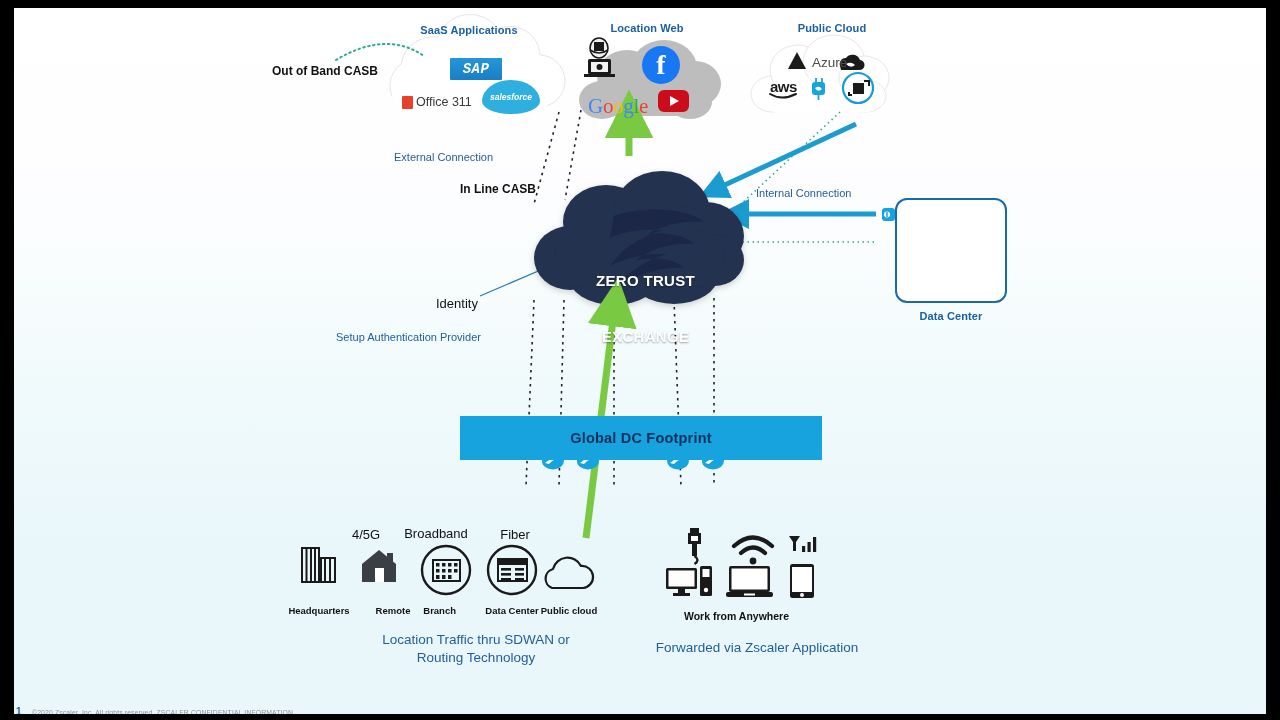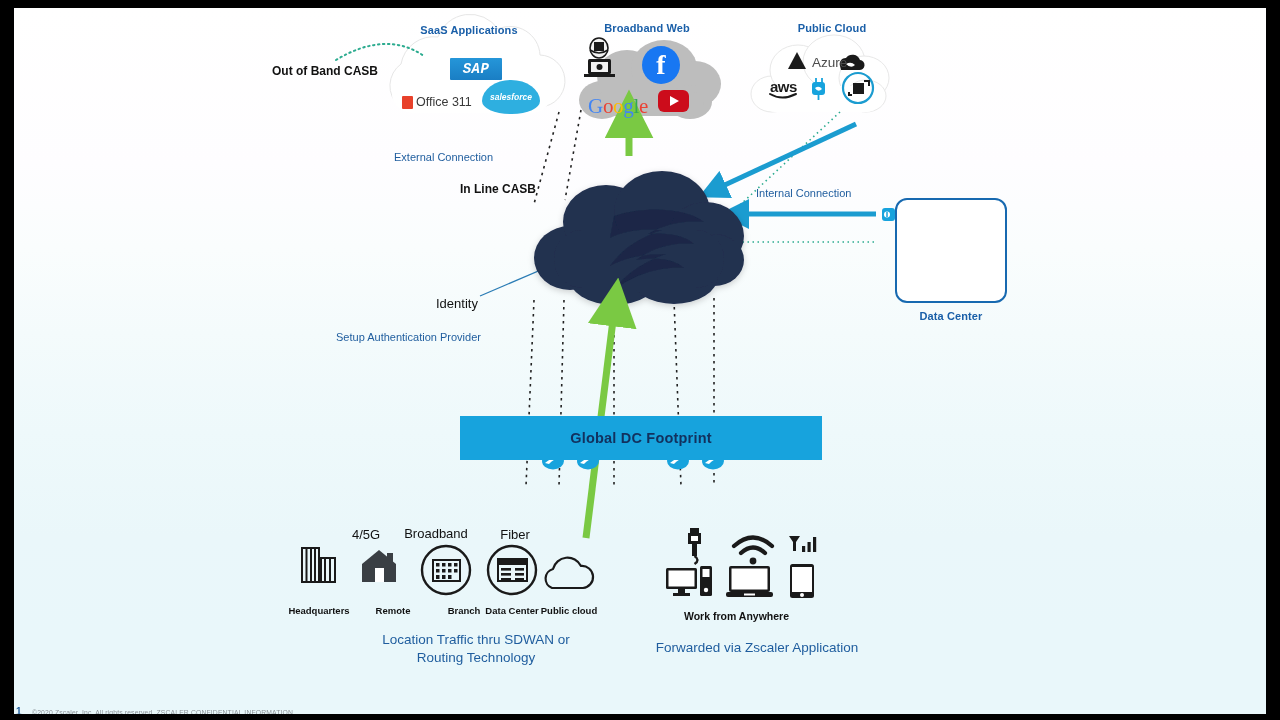--- a/index.html
+++ b/index.html
@@ -412,39 +412,43 @@
 
       <g transform="translate(776,556)">
         <rect x="0" y="0" width="24" height="34" rx="2.5" fill="#1a1a1a"></rect>
         <rect x="2" y="3" width="20" height="25" fill="#ffffff"></rect>
         <circle cx="12" cy="31" r="2" fill="#ffffff"></circle>
       </g>
 
     </svg>
 
     <div class="txt hdr-blue" style="left:390px; top:16px; width:130px; text-align:center;">SaaS Applications</div>
-    <div class="txt hdr-blue" style="left:578px; top:14px; width:110px; text-align:center;">Broadband Web</div>
+    <div class="txt hdr-blue" style="left:578px; top:14px; width:110px; text-align:center;">Location Web</div>
     <div class="txt hdr-blue" style="left:758px; top:14px; width:120px; text-align:center;">Public Cloud</div>
 
     <div class="logo sap-logo" style="left:436px; top:50px; width:52px; height:22px;">SAP</div>
     <div class="logo o365" style="left:388px; top:87px;">
       <span class="sq"></span>
       <span class="nm">Office 311</span>
     </div>
     <div class="logo sf-logo" style="left:468px; top:72px; width:58px; height:34px;">salesforce</div>
 
     <div class="logo fb-logo" style="left:628px; top:38px; width:38px; height:38px;">f</div>
     <div class="logo google-logo" style="left:574px; top:74px;margin-top:12px;"><span class="b">G</span><span class="r">o</span><span class="y">o</span><span class="b">g</span><span class="g">l</span><span class="r">e</span></div>
     <div class="logo yt-logo" style="left:644px; top:82px; width:31px; height:22px;">
         <span class="tri"></span>
       </div>
 
     <div class="logo azure-txt" style="left:798px; top:47px;">Azure</div>
     <div class="logo aws-txt" style="left:756px; top:70px;">aws</div>
 
+    <div class="txt ztx-text" style="left:554px; top:226px; width:155px;">
+      <div>ZERO TRUST</div>
+      <div>EXCHANGE</div>
+    </div>
 
     <div class="txt label-dark" style="left:258px; top:56px;">Out of Band CASB</div>
     <div class="txt label-blue" style="left:380px; top:143px;">External Connection</div>
     <div class="txt label-dark" style="left:446px; top:174px;">In Line CASB</div>
     <div class="txt label-dark-reg" style="left:422px; top:288px;">Identity</div>
     <div class="txt label-blue" style="left:322px; top:323px;">Setup Authentication Provider</div>
     <div class="txt label-blue" style="left:742px; top:179px;">Internal Connection</div>
 
     <div class="dcbox" style="left:881px; top:190px; width:112px; height:105px;"></div>
     <div class="txt hdr-blue" style="left:881px; top:302px; width:112px; text-align:center;">Data Center</div>
@@ -452,21 +456,21 @@
     <div class="dc-bar" style="left:446px; top:408px; width:362px; height:44px;">
       <span>Global DC Footprint</span>
     </div>
 
     <div class="txt label-dark-reg" style="left:330px; top:519px; width:44px; text-align:center;">4/5G</div>
     <div class="txt label-dark-reg" style="left:382px; top:518px; width:80px; text-align:center;">Broadband</div>
     <div class="txt label-dark-reg" style="left:477px; top:519px; width:48px; text-align:center;">Fiber</div>
 
     <div class="txt icon-cap" style="left:270px; top:597px; width:70px;">Headquarters</div>
     <div class="txt icon-cap" style="left:354px; top:597px; width:50px;">Remote</div>
-    <div class="txt icon-cap" style="left:421px; top:597px; width:58px;">Branch</div>
+    <div class="txt icon-cap" style="left:384px; top:597px; width:58px;text-align:right;">Branch</div>
     <div class="txt icon-cap" style="left:462px; top:597px; width:72px;">Data Center</div>
     <div class="txt icon-cap" style="left:516px; top:597px; width:78px;">Public cloud</div>
 
     <div class="txt icon-cap" style="left:650px; top:602px; width:145px; font-size:10.5px;">Work from Anywhere</div>
 
     <div class="txt cap-blue-center" style="left:362px; top:623px; width:200px;">Location Traffic thru SDWAN or
 Routing Technology</div>
     <div class="txt cap-blue-center" style="left:618px; top:631px; width:250px;">Forwarded via Zscaler Application</div>
 
     <div class="txt footer-num" style="left:2px; top:698px;">1</div>

